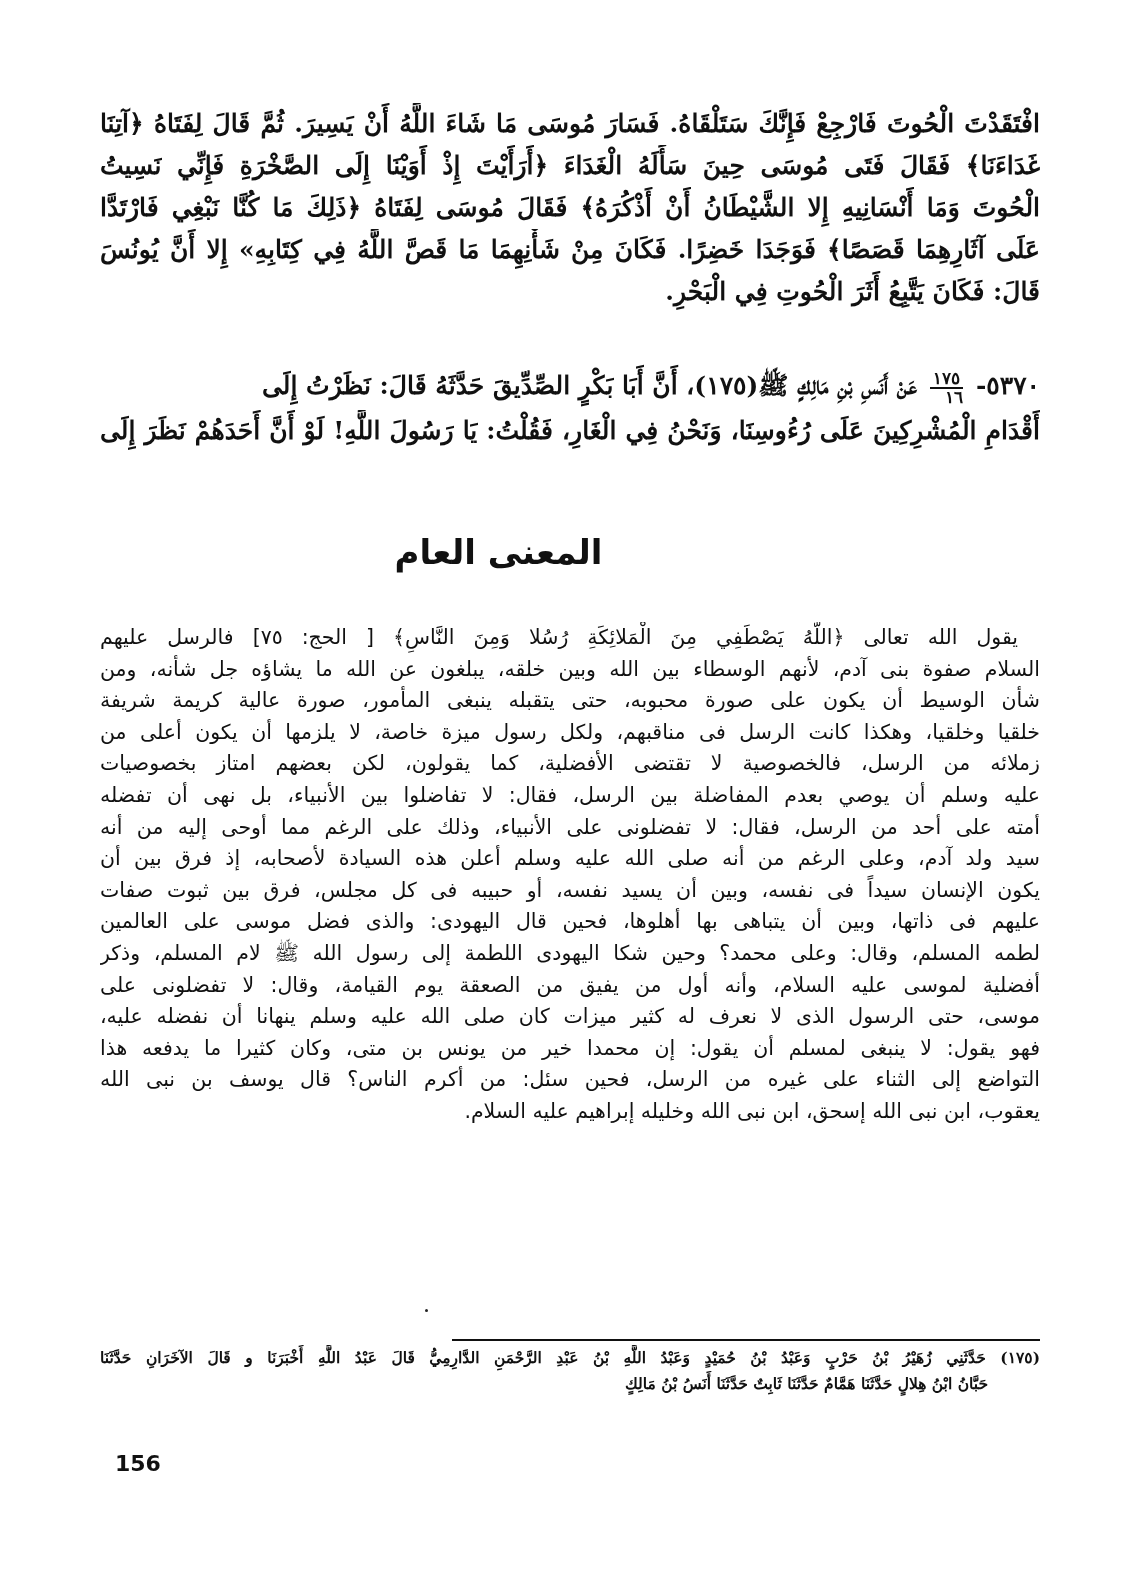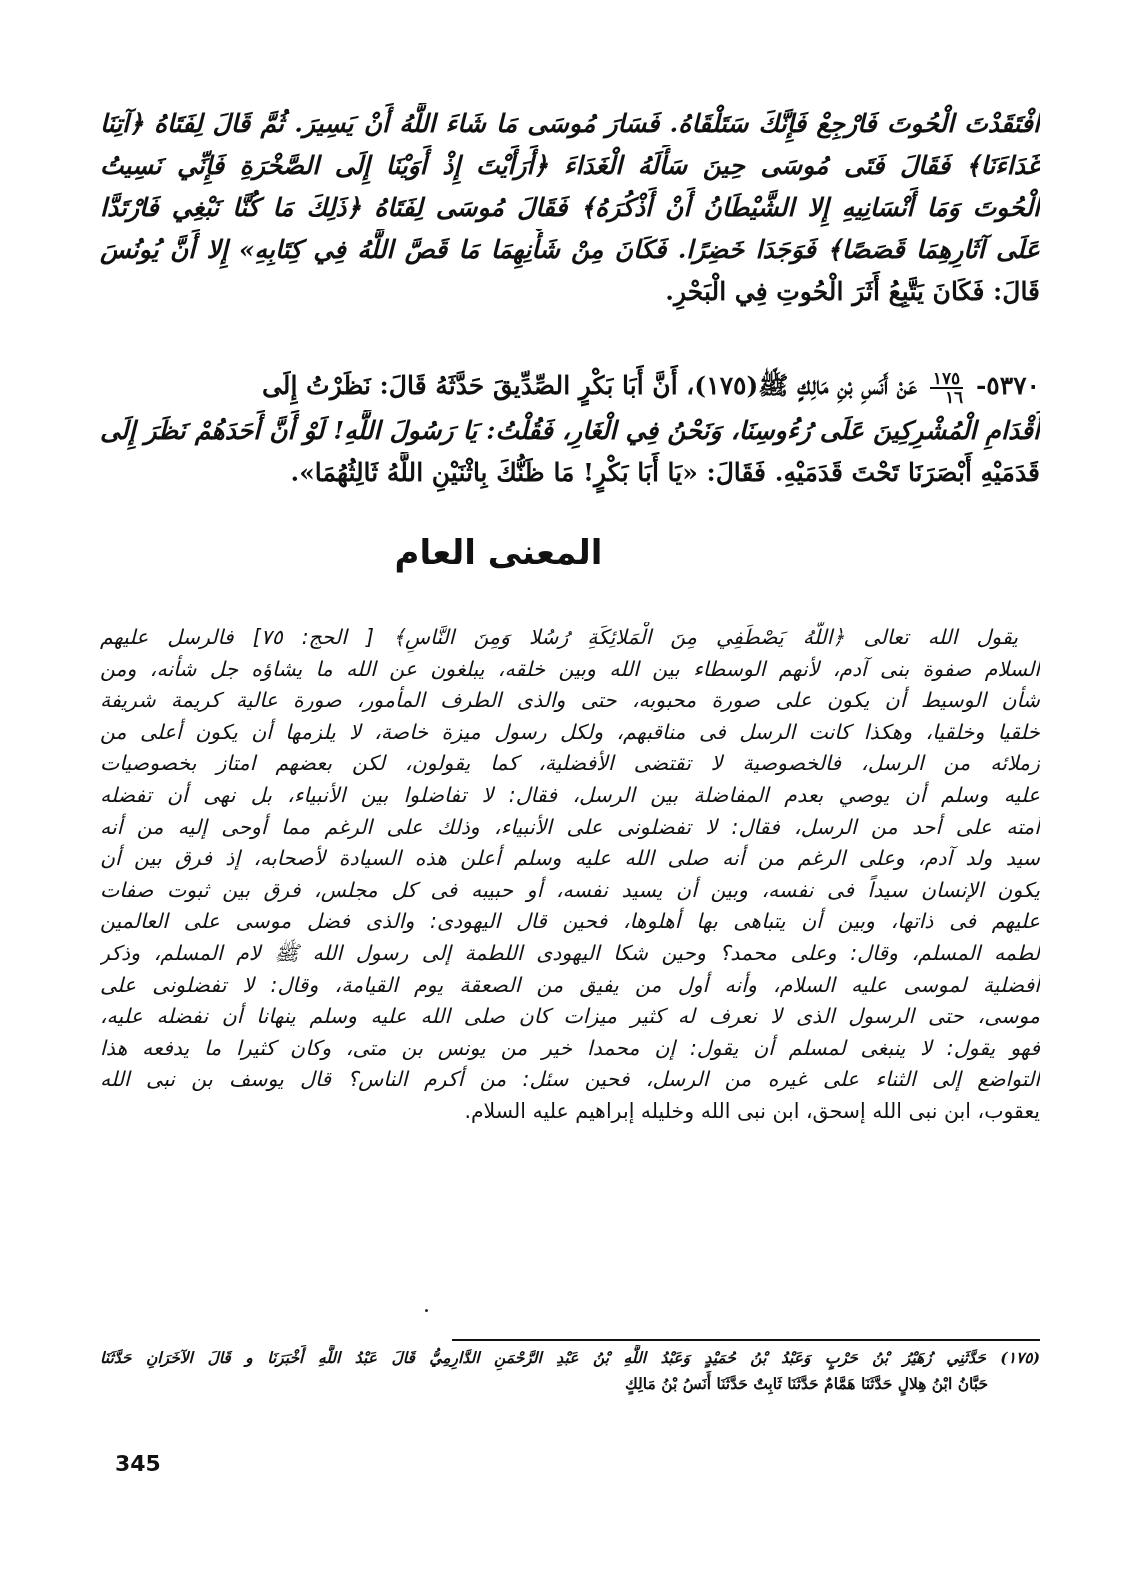--- a/index.html
+++ b/index.html
@@ -12,21 +12,21 @@
     position: absolute; left: 100px; width: 940px;
     direction: rtl; text-align: justify; text-align-last: right;
   }
   .line {
     display: block; white-space: nowrap; direction: rtl;
     text-align: right; overflow: hidden;
   }
   .hadith-line { font-family: "DejaVu Serif", serif; font-weight: bold; font-size: 25px; height: 42px; line-height: 42px; }
   .body-line { font-family: "DejaVu Sans", sans-serif; font-size: 20.5px; height: 31.6px; line-height: 31.6px; }
   .fn-line { font-family: "DejaVu Serif", serif; font-weight: bold; font-size: 15.5px; height: 26px; line-height: 26px; }
-  .justify { text-align: justify; text-align-last: justify; font-style: italic; }
+  .justify { text-align: justify; text-align-last: justify; }
   .heading {
     position: absolute; left: 0; width: 997px; top: 532px; text-align: center;
     font-family: "DejaVu Sans", sans-serif; font-weight: bold; font-size: 34px; direction: rtl;
   }
   .hr-footnote {
     position: absolute; left: 452px; top: 1339px; width: 588px; height: 2px; background: #111;
   }
   .stray-dot { position: absolute; left: 425px; top: 1309px; width: 3px; height: 3px; background: #222; border-radius: 50%; }
   .page-number {
     position: absolute; left: 115px; top: 1451px; font-family: "DejaVu Sans", sans-serif;
@@ -52,29 +52,28 @@
   <div class="block" style="top:362px;">
     <span class="line hadith-line" style="height:48px;line-height:48px;">
       <span>٥٣٧٠-</span>
       <span class="frac">
         <span class="num">١٧٥</span>
         <span class="den">١٦</span>
       </span>
       <span>عَنْ أَنَسِ بْنِ مَالِكٍ ﷺ(١٧٥)، أَنَّ أَبَا بَكْرٍ الصِّدِّيقَ حَدَّثَهُ قَالَ: نَظَرْتُ إِلَى</span>
     </span>
     <span class="line hadith-line justify">أَقْدَامِ الْمُشْرِكِينَ عَلَى رُءُوسِنَا، وَنَحْنُ فِي الْغَارِ، فَقُلْتُ: يَا رَسُولَ اللَّهِ! لَوْ أَنَّ أَحَدَهُمْ نَظَرَ إِلَى</span>
-    <span class="line hadith-line">قَدَمَيْهِ أَبْصَرَنَا تَحْتَ قَدَمَيْهِ. فَقَالَ: «يَا أَبَا بَكْرٍ! مَا ظَنُّكَ بِاثْنَيْنِ اللَّهُ ثَالِثُهُمَا».</span>
   </div>
 
   <div class="heading">المعنى العام</div>
 
   <div class="block" style="top:622px;">
     <span class="line body-line justify" style="padding-right:22px;">يقول الله تعالى ﴿اللَّهُ يَصْطَفِي مِنَ الْمَلائِكَةِ رُسُلا وَمِنَ النَّاسِ﴾ [ الحج: ٧٥] فالرسل عليهم</span>
     <span class="line body-line justify">السلام صفوة بنى آدم، لأنهم الوسطاء بين الله وبين خلقه، يبلغون عن الله ما يشاؤه جل شأنه، ومن</span>
-    <span class="line body-line justify">شأن الوسيط أن يكون على صورة محبوبه، حتى والذى الطرف المأمور، صورة عالية كريمة شريفة</span>
+    <span class="line body-line justify">شأن الوسيط أن يكون على صورة محبوبه، حتى يتقبله ينبغى المأمور، صورة عالية كريمة شريفة</span>
     <span class="line body-line justify">خلقيا وخلقيا، وهكذا كانت الرسل فى مناقبهم، ولكل رسول ميزة خاصة، لا يلزمها أن يكون أعلى من</span>
     <span class="line body-line justify">زملائه من الرسل، فالخصوصية لا تقتضى الأفضلية، كما يقولون، لكن بعضهم امتاز بخصوصيات</span>
     <span class="line body-line justify">عليه وسلم أن يوصي بعدم المفاضلة بين الرسل، فقال: لا تفاضلوا بين الأنبياء، بل نهى أن تفضله</span>
     <span class="line body-line justify">أمته على أحد من الرسل، فقال: لا تفضلونى على الأنبياء، وذلك على الرغم مما أوحى إليه من أنه</span>
     <span class="line body-line justify">سيد ولد آدم، وعلى الرغم من أنه صلى الله عليه وسلم أعلن هذه السيادة لأصحابه، إذ فرق بين أن</span>
     <span class="line body-line justify">يكون الإنسان سيداً فى نفسه، وبين أن يسيد نفسه، أو حبيبه فى كل مجلس، فرق بين ثبوت صفات</span>
     <span class="line body-line justify">عليهم فى ذاتها، وبين أن يتباهى بها أهلوها، فحين قال اليهودى: والذى فضل موسى على العالمين</span>
     <span class="line body-line justify">لطمه المسلم، وقال: وعلى محمد؟ وحين شكا اليهودى اللطمة إلى رسول الله ﷺ لام المسلم، وذكر</span>
     <span class="line body-line justify">أفضلية لموسى عليه السلام، وأنه أول من يفيق من الصعقة يوم القيامة، وقال: لا تفضلونى على</span>
     <span class="line body-line justify">موسى، حتى الرسول الذى لا نعرف له كثير ميزات كان صلى الله عليه وسلم ينهانا أن نفضله عليه،</span>
@@ -85,14 +84,14 @@
 
   <div class="stray-dot"></div>
 
   <div class="hr-footnote"></div>
 
   <div class="block" style="top:1345px;">
     <span class="line fn-line justify">(١٧٥) حَدَّثَنِي زُهَيْرُ بْنُ حَرْبٍ وَعَبْدُ بْنُ حُمَيْدٍ وَعَبْدُ اللَّهِ بْنُ عَبْدِ الرَّحْمَنِ الدَّارِمِيُّ قَالَ عَبْدُ اللَّهِ أَخْبَرَنَا و قَالَ الآخَرَانِ حَدَّثَنَا</span>
     <span class="line fn-line" style="padding-right:52px;">حَبَّانُ ابْنُ هِلالٍ حَدَّثَنَا هَمَّامٌ حَدَّثَنَا ثَابِتٌ حَدَّثَنَا أَنَسُ بْنُ مَالِكٍ</span>
   </div>
 
-  <div class="page-number">345</div>
+  <div class="page-number">156</div>
 </div>
 
 </body></html>

